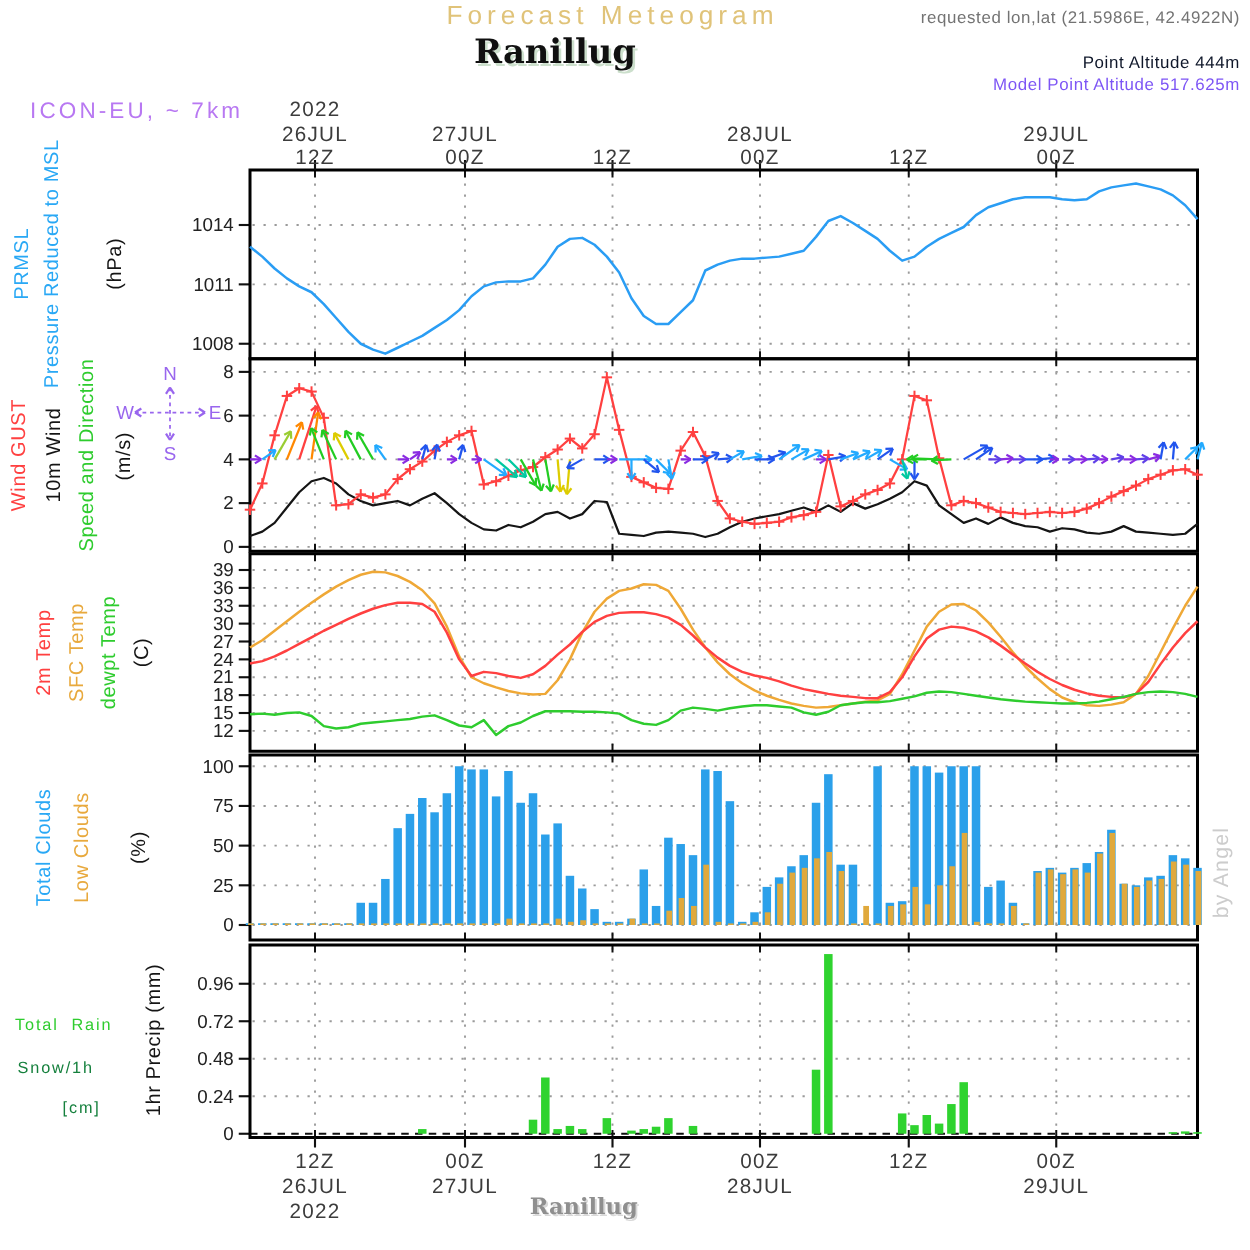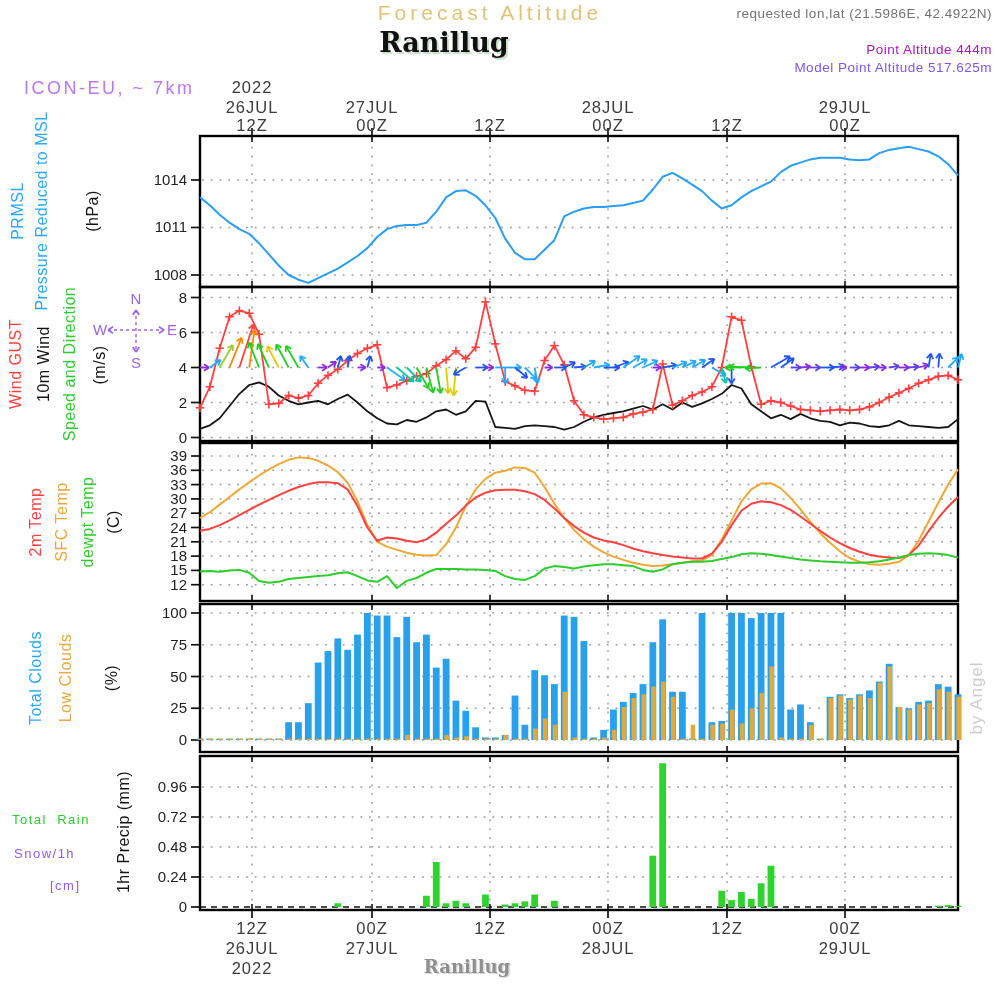--- a/index.html
+++ b/index.html
@@ -9,26 +9,26 @@
   .abs{position:absolute;white-space:pre;}
   .ctr{transform:translate(-50%,-50%);}
   .rot{transform:translate(-50%,-50%) rotate(-90deg);}
   .t-forecast{left:490px;top:13px;font-size:21px;letter-spacing:4px;color:#e0c379;}
   .t-station{left:444px;top:42px;font-size:27px;font-weight:bold;
              font-family:"DejaVu Serif","Liberation Serif",serif;color:#101010;
              text-shadow:2px 2px 0 #ccdfcc;}
   .hdr{right:8px;font-size:13.5px;letter-spacing:0.5px;text-align:right;}
   .hdr1{top:6px;color:#737373;}
   .hdr2{top:24px;color:#c45ad6;}
-  .hdr3{top:42px;color:#a21caf;text-align:right;}
+  .hdr3{top:42px;color:#0f172a;text-align:right;}
   .hdr4{top:60px;color:#7d55f5;text-align:center;}
   .t-model{left:24px;top:47px;font-size:18px;letter-spacing:2.5px;color:#b878f2;margin-top:31px;}
   .side{font-size:16px;letter-spacing:0.5px;}
   .blue{color:#29a8f5;} .red{color:#ff4040;} .blk{color:#151515;}
-  .grn{color:#2ecc2e;} .orn{color:#e8a93d;} .slate{color:#8b5cf6;text-align:right;}
+  .grn{color:#2ecc2e;} .orn{color:#e8a93d;} .slate{color:#15803d;text-align:right;}
   .p5lab{font-size:13px;letter-spacing:1.5px;}
   .watermark{left:977px;top:698px;font-size:17px;letter-spacing:1px;color:#cccccc;}
   .t-footer{left:467px;top:966px;font-size:18px;font-weight:bold;
             font-family:"DejaVu Serif","Liberation Serif",serif;color:#8f8f8f;
             text-shadow:1.5px 1.5px 0 #d9d9d9;}
 </style>
 </head>
 <body>
 
 <div class="stage">
@@ -848,21 +848,21 @@
         <rect x="738.0285714285715" y="892" width="6.8" height="15" fill="#2fd32f"></rect>
         <rect x="747.8727272727273" y="898.875" width="6.8" height="8.125" fill="#2fd32f"></rect>
         <rect x="757.7168831168832" y="883.25" width="6.8" height="23.75" fill="#2fd32f"></rect>
         <rect x="767.561038961039" y="865.75" width="6.8" height="41.25" fill="#2fd32f"></rect>
         <rect x="934.9116883116883" y="905.75" width="6.8" height="1.25" fill="#2fd32f"></rect>
         <rect x="944.7558441558442" y="905.125" width="6.8" height="1.875" fill="#2fd32f"></rect>
         <rect x="954.6" y="905.75" width="6.8" height="1.25" fill="#2fd32f"></rect>
       </g>
     </svg>
 
-  <div class="abs ctr t-forecast">Forecast Altitude</div>
+  <div class="abs ctr t-forecast">Forecast Meteogram</div>
   <div class="abs ctr t-station">Ranillug</div>
   <div class="abs hdr hdr1">requested lon,lat (21.5986E, 42.4922N)</div>
   <div class="abs hdr hdr3">Point Altitude 444m</div>
   <div class="abs hdr hdr4">Model Point Altitude 517.625m</div>
   <div class="abs t-model">ICON-EU, ~ 7km</div>
 
   <div class="abs rot side blue" style="left:18px;top:211px;">PRMSL</div>
   <div class="abs rot side blue" style="left:42px;top:211px;">Pressure Reduced to MSL</div>
   <div class="abs rot side blk" style="left:93px;top:211px;">(hPa)</div>
 

